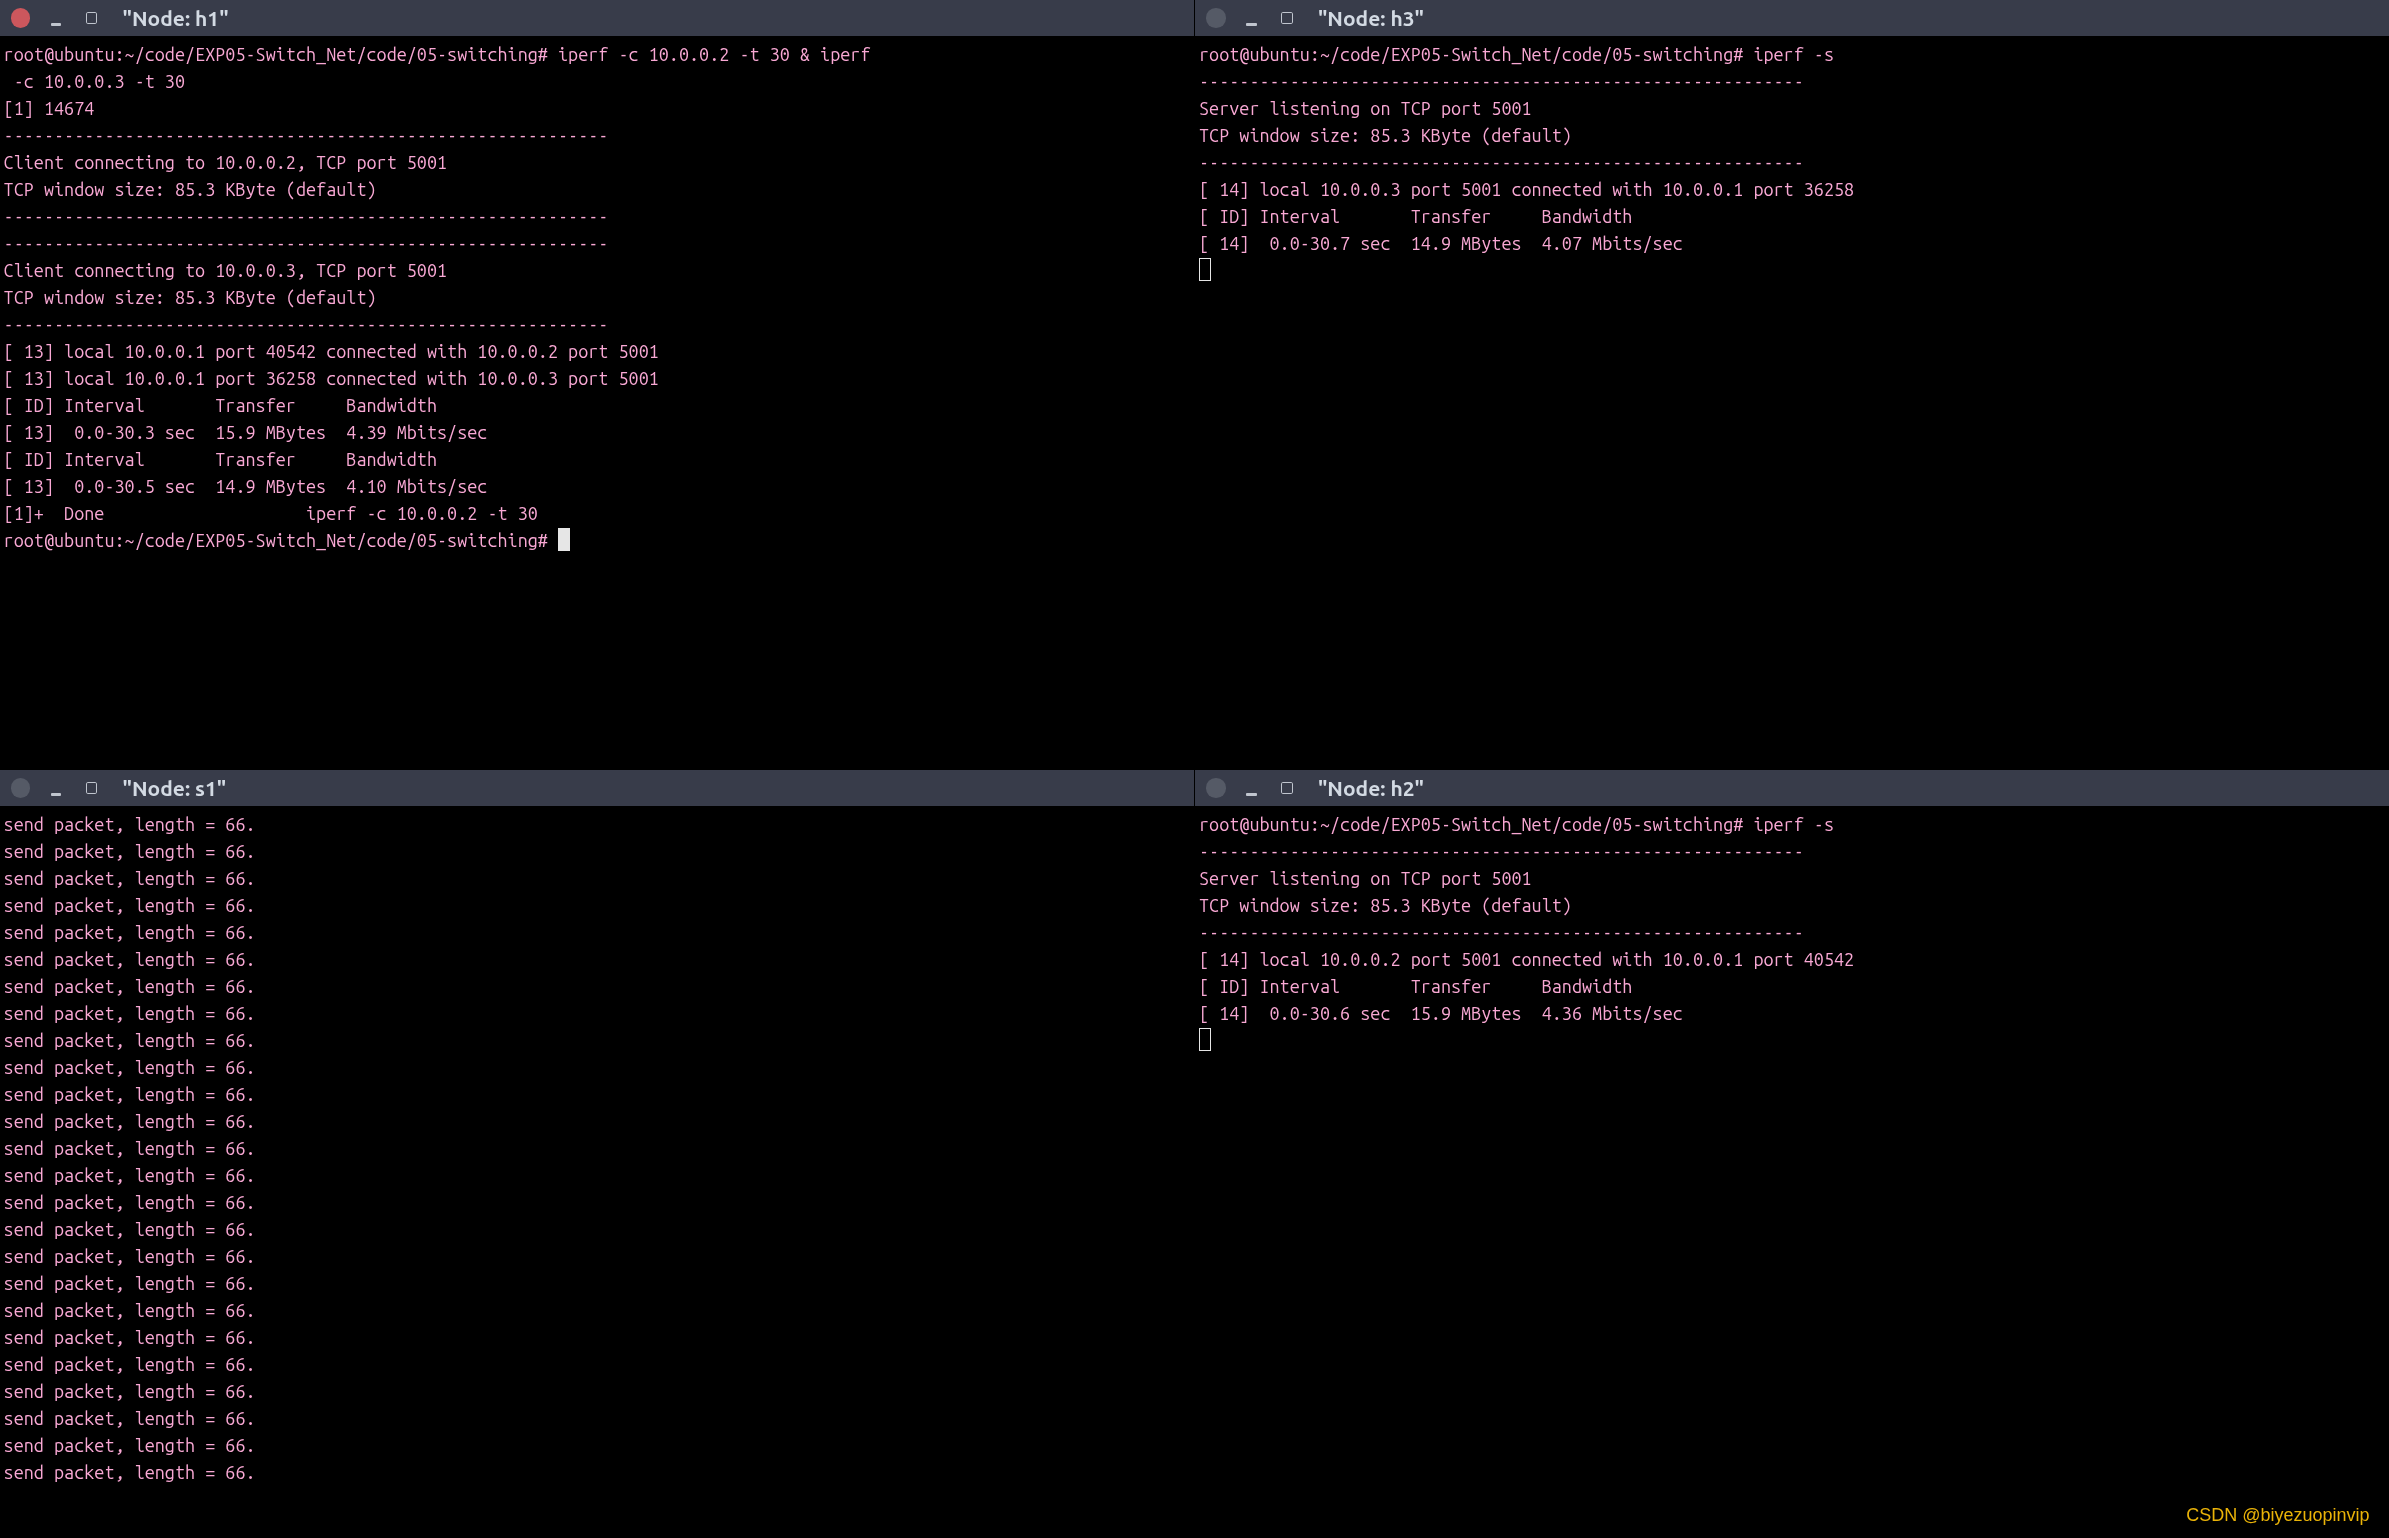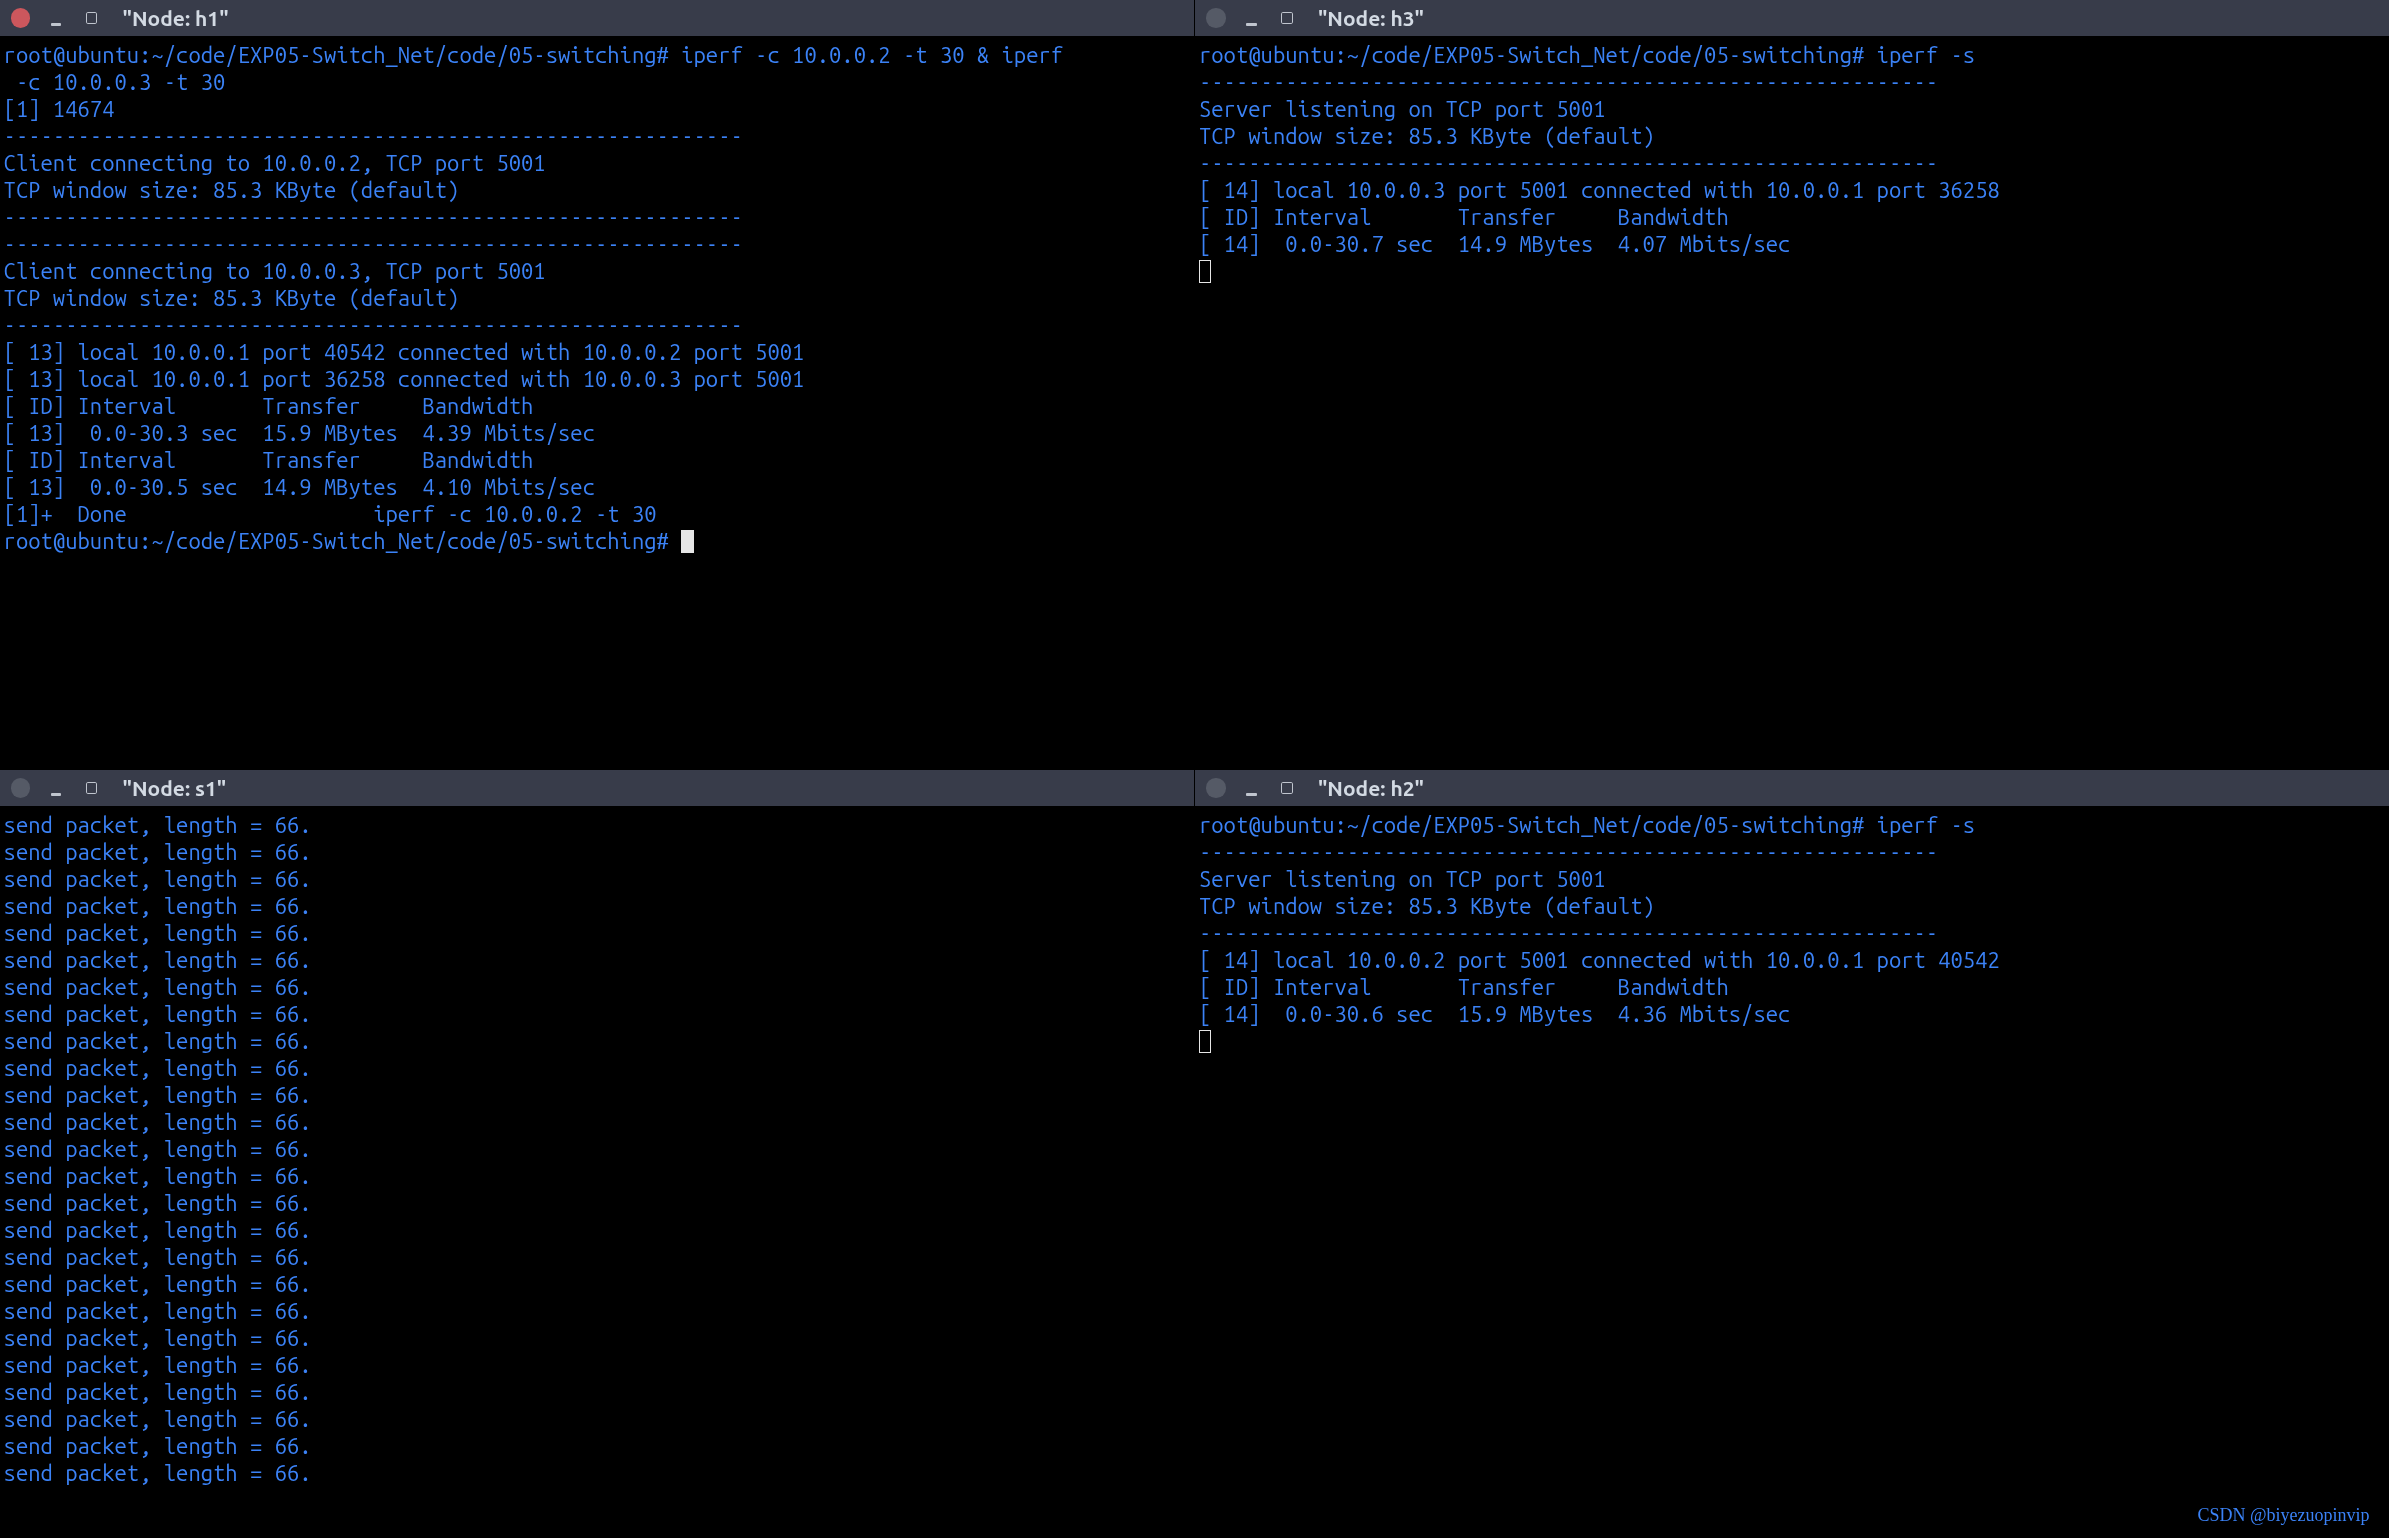--- a/index.html
+++ b/index.html
@@ -7,24 +7,24 @@
   .pane{display:flex;flex-direction:column;background:#000;min-width:0;min-height:0;overflow:hidden;}
   .titlebar{height:36px;background:#383c4a;display:flex;align-items:center;padding:0 10.7px;gap:16px;color:#d3dae3;font-family:"Ubuntu","DejaVu Sans",sans-serif;font-size:21px;font-weight:700;flex-shrink:0;}
   .tb-btn{width:19.5px;height:19.5px;border-radius:50%;display:inline-block;flex-shrink:0;}
   .tb-close-active{background:#cc575d;}
   .tb-close-dim{background:#555a66;}
   .tb-mini{display:inline-flex;align-items:flex-end;justify-content:center;width:19.5px;height:19.5px;color:#c0c5ce;}
   .tb-mini::before{content:"";display:block;width:10.7px;height:2.7px;background:#c0c5ce;border-radius:0.9px;margin-bottom:1.8px;}
   .tb-max{display:inline-flex;align-items:center;justify-content:center;width:19.5px;height:19.5px;color:#c0c5ce;}
   .tb-max::before{content:"";display:block;width:11.5px;height:11.5px;border:1.8px solid #c0c5ce;border-radius:1.8px;box-sizing:border-box;}
   .titlebar .title{margin-left:5.3px;white-space:nowrap;}
-  .term{flex:1;background:#000;color:#3b82f6;font-size:22px;line-height:27px;padding:5.3px 3.6px 0 3.6px;white-space:pre;overflow:hidden;}
+  .term{flex:1;background:#000;color:#f9a8d4;font-size:18px;line-height:27px;padding:5.3px 3.6px 0 3.6px;white-space:pre;overflow:hidden;}
   .cursor{display:inline-block;width:12.4px;height:23px;background:#e6e6e6;vertical-align:-3.6px;}
   .cursor-outline{display:inline-block;width:12.4px;height:23px;border:1.8px solid #e6e6e6;box-sizing:border-box;vertical-align:-3.6px;}
-  .watermark{position:absolute;right:19.5px;bottom:12.4px;color:#3b82f6;font-family:Liberation Serif, serif;font-size:18px;pointer-events:none;}
+  .watermark{position:absolute;right:19.5px;bottom:12.4px;color:#eab308;font-family:Liberation Sans, sans-serif;font-size:18px;pointer-events:none;}
 </style>
 </head>
 <body>
 
 <div class="grid" id="grid">
     <div class="pane">
       <div class="titlebar">
         <span class="tb-btn tb-close-active"></span>
         <span class="tb-mini"></span>
         <span class="tb-max"></span>

